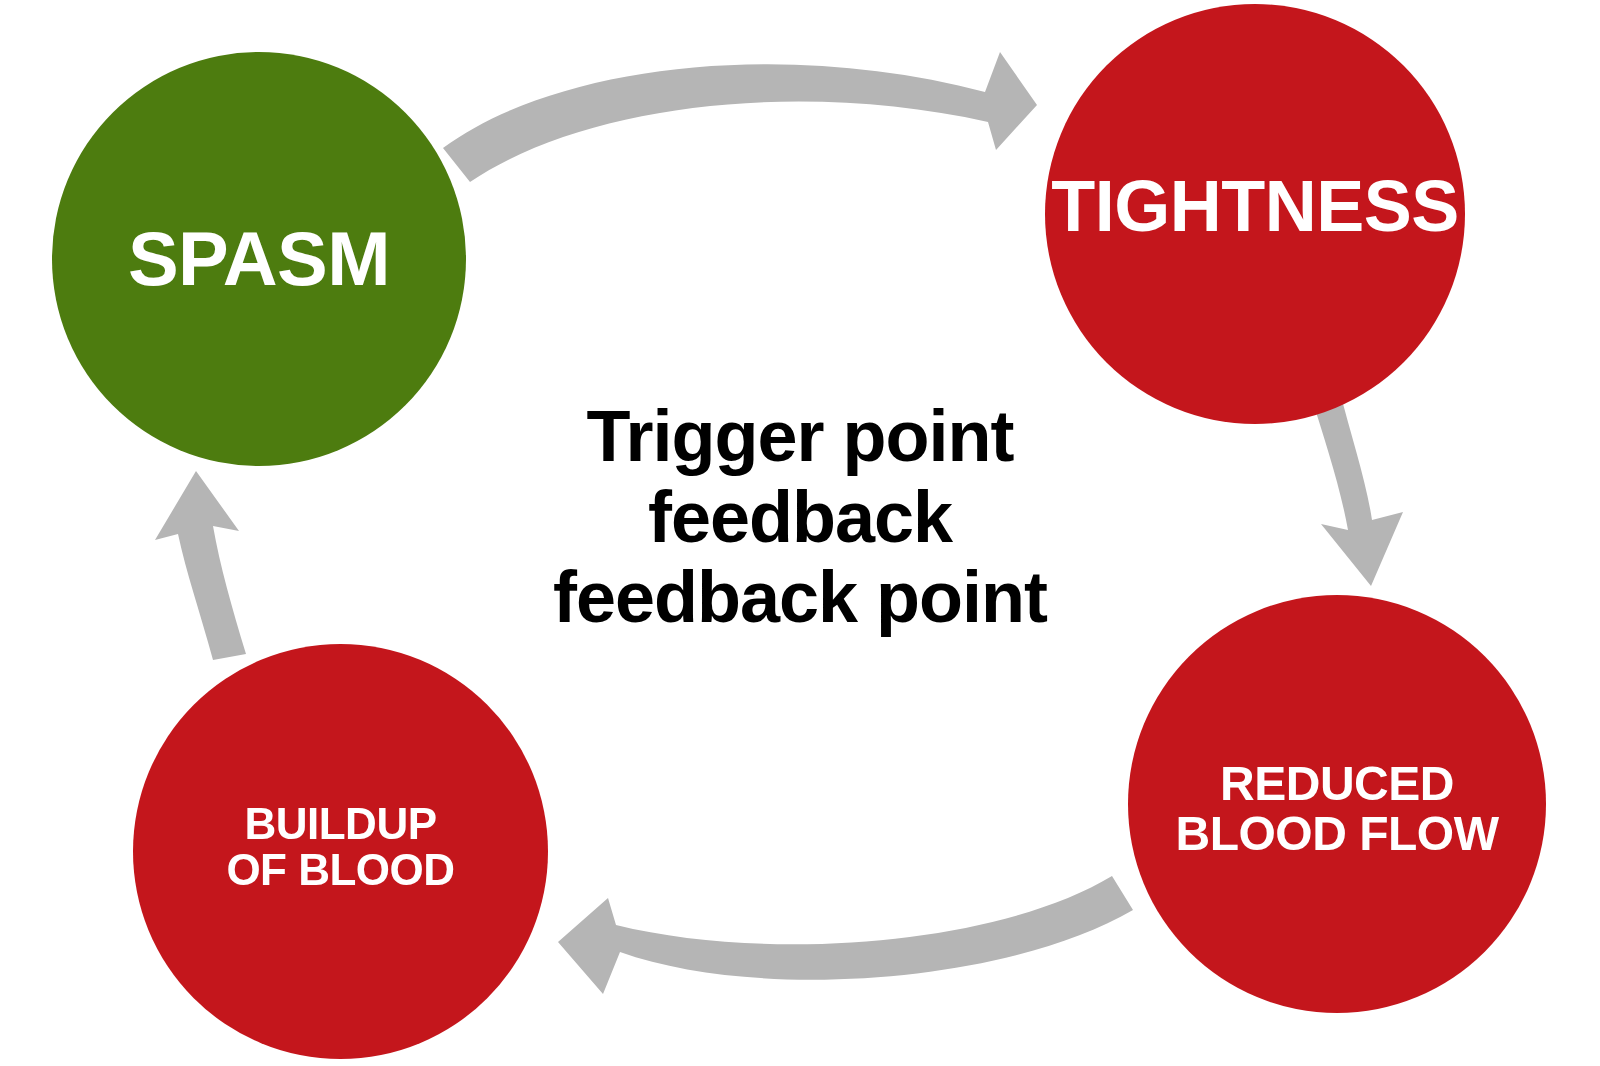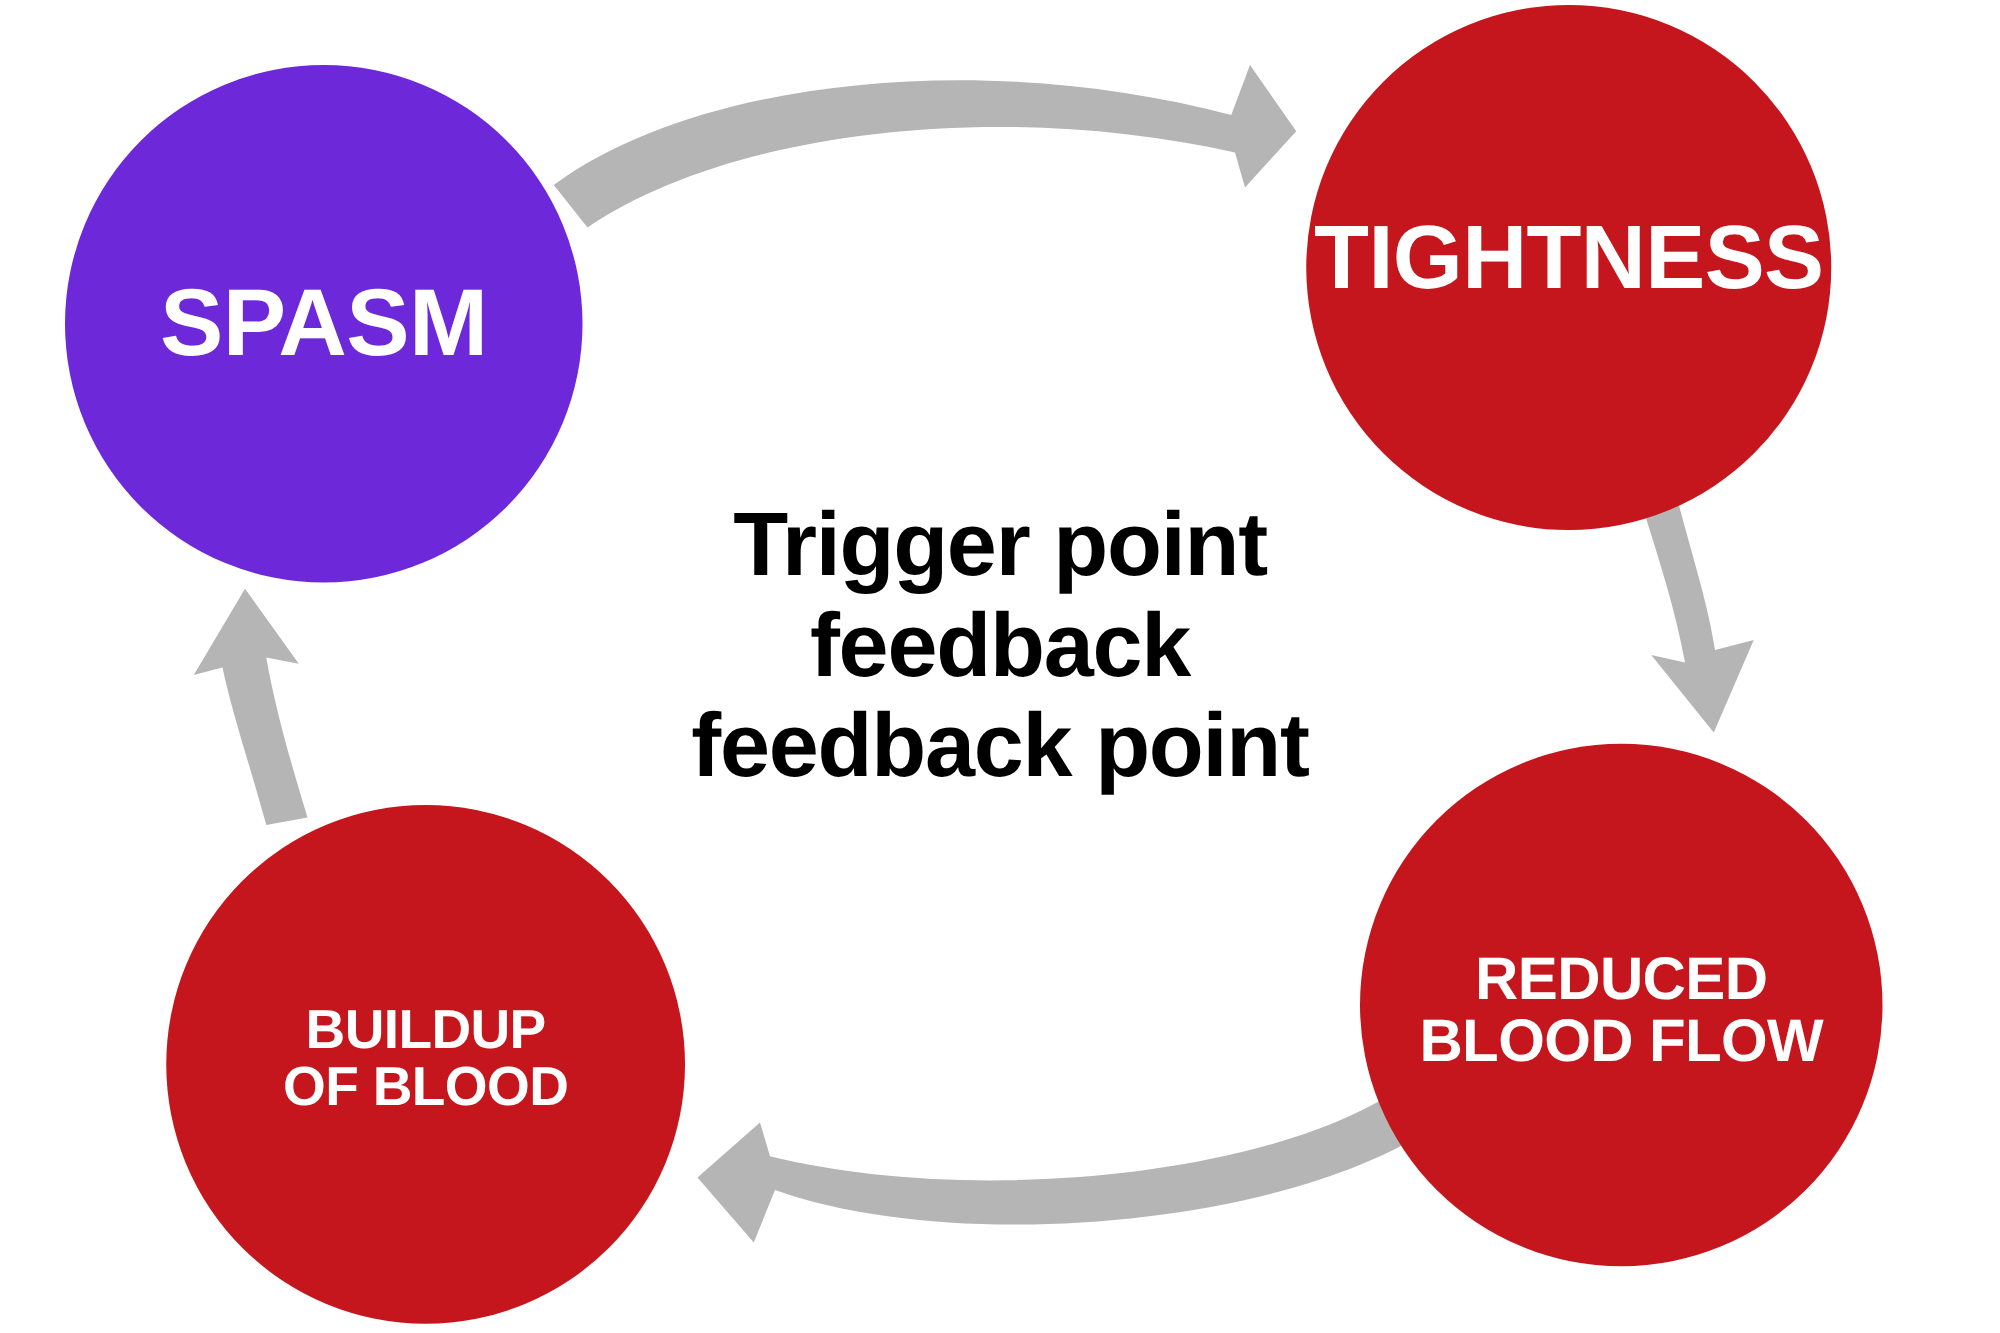--- a/index.html
+++ b/index.html
@@ -48,21 +48,21 @@
     width: 420px;
     height: 420px;
   }
   #node-tightness .node-label {
     font-size: 72px;
     position: relative;
     top: -8px;
   }
 
   #node-reduced {
-    left: 1088px;
+    left: 1128px;
     top: 595px;
     width: 418px;
     height: 418px;
   }
   #node-reduced .node-label {
     font-size: 48px;
     position: relative;
     top: 5px;
   }
 
@@ -146,21 +146,21 @@
                C 200,612 186,572 178,534
                L 155,540
                L 196,471
                L 239,531
                L 213,526
                C 220,566 232,608 246,654
                Z"></path>
     </g>
   </svg>
 
-  <div class="node" id="node-spasm" style="background:#6d28d9;">
+  <div class="node" id="node-spasm" style="background:#4d7c0f;">
     <div class="node-label">SPASM</div>
   </div>
 
   <div class="node" id="node-tightness" style="background:#C4161C;">
     <div class="node-label">TIGHTNESS</div>
   </div>
 
   <div class="node" id="node-reduced" style="background:#C4161C;">
     <div class="node-label">
       <div>REDUCED</div>

